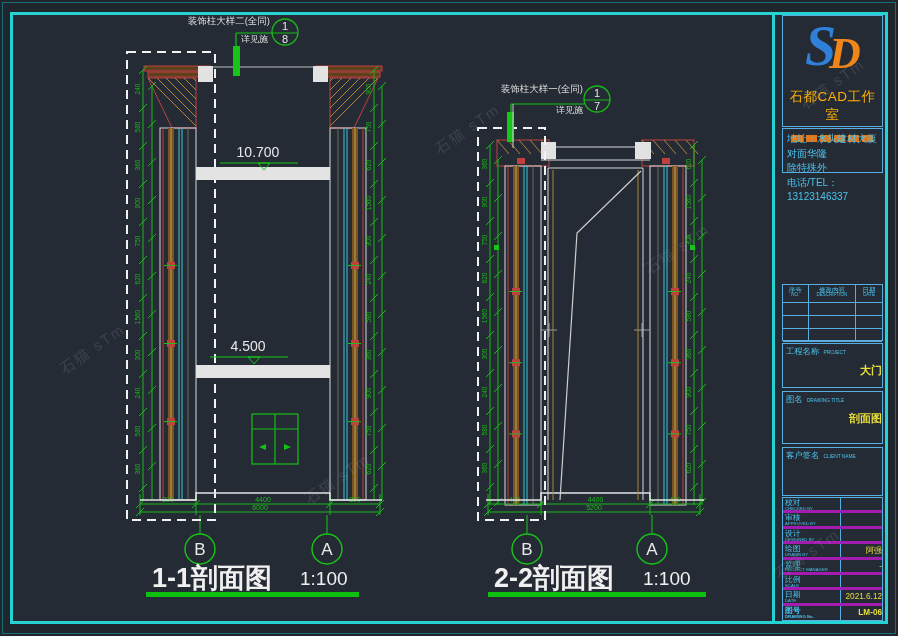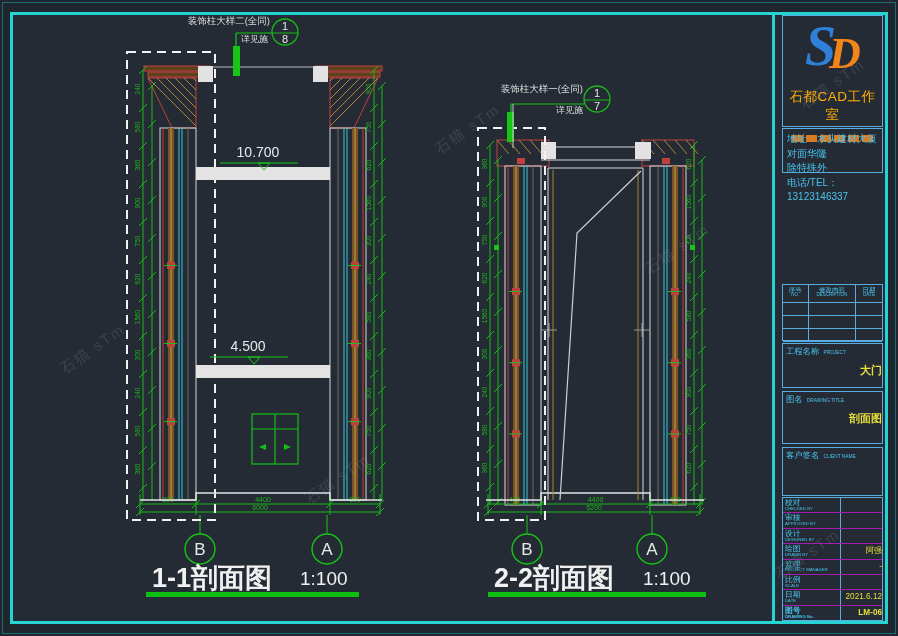--- a/index.html
+++ b/index.html
@@ -33,21 +33,21 @@
   .rev-h{height:16px;line-height:1.1;padding-top:1px;}
   .rev-h .en{display:block;font-size:4.5px;}
   .rev-c{height:12px;}
   .tb-proj{top:331px;height:45px;}
   .tb-dtitle{top:379px;height:53px;}
   .tb-client{top:435px;height:49px;}
   .boxlab{font-size:8.3px;padding:2px 3px;}
   .boxlab .en{font-size:4.8px;margin-left:2px;}
   .bigval{text-align:right;color:#e8df3a;font-size:11px;font-weight:bold;margin-top:4px;}
   .tb-fields{top:485px;height:124px;}
-  .frow{display:flex;height:15.4px;border-bottom:1px solid #a21caf;box-sizing:border-box;}
+  .frow{display:flex;height:15.4px;border-bottom:3px solid #a21caf;box-sizing:border-box;}
   .frow:last-child{border-bottom:none;font-weight:bold;}
   .flab{width:58px;border-right:1px solid #58aee0;padding:1px 2px;line-height:1;box-sizing:border-box;}
   .flab .zh{font-size:7.8px;display:block;}
   .flab .en{font-size:4.3px;display:block;}
   .fval{flex:1;text-align:right;color:#e8df3a;font-size:8.2px;line-height:14px;}
 
   .wm{position:absolute;color:#b6c2d2;opacity:.15;font-size:15px;letter-spacing:2px;
       transform:rotate(-35deg);white-space:nowrap;pointer-events:none;}
 </style>
 </head>

